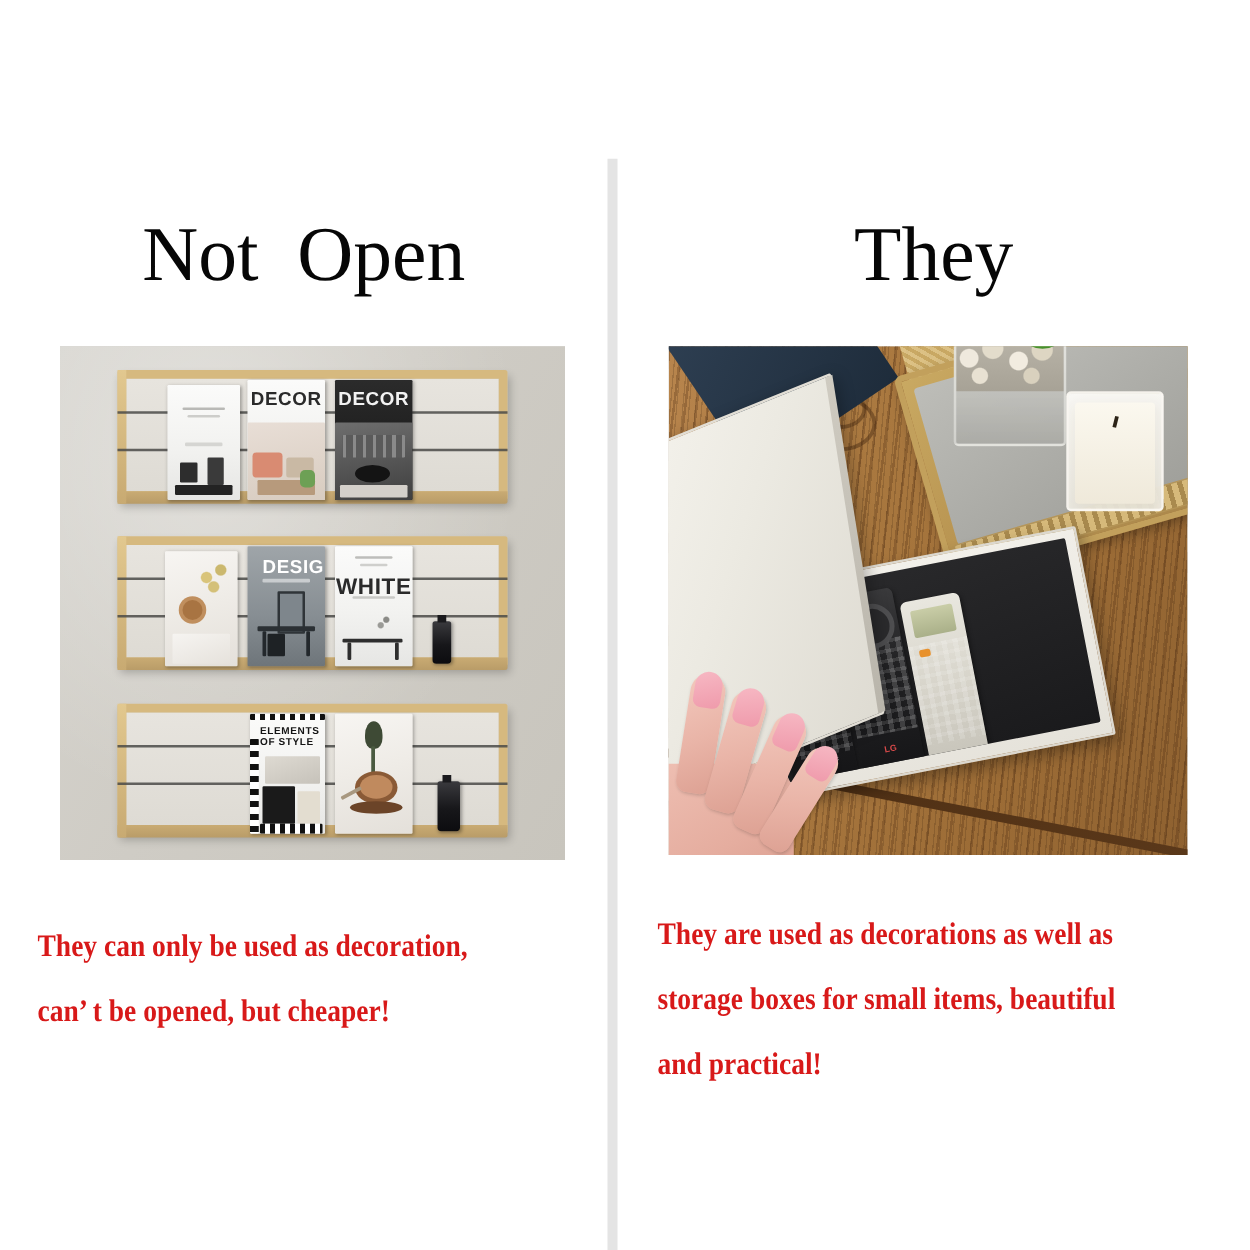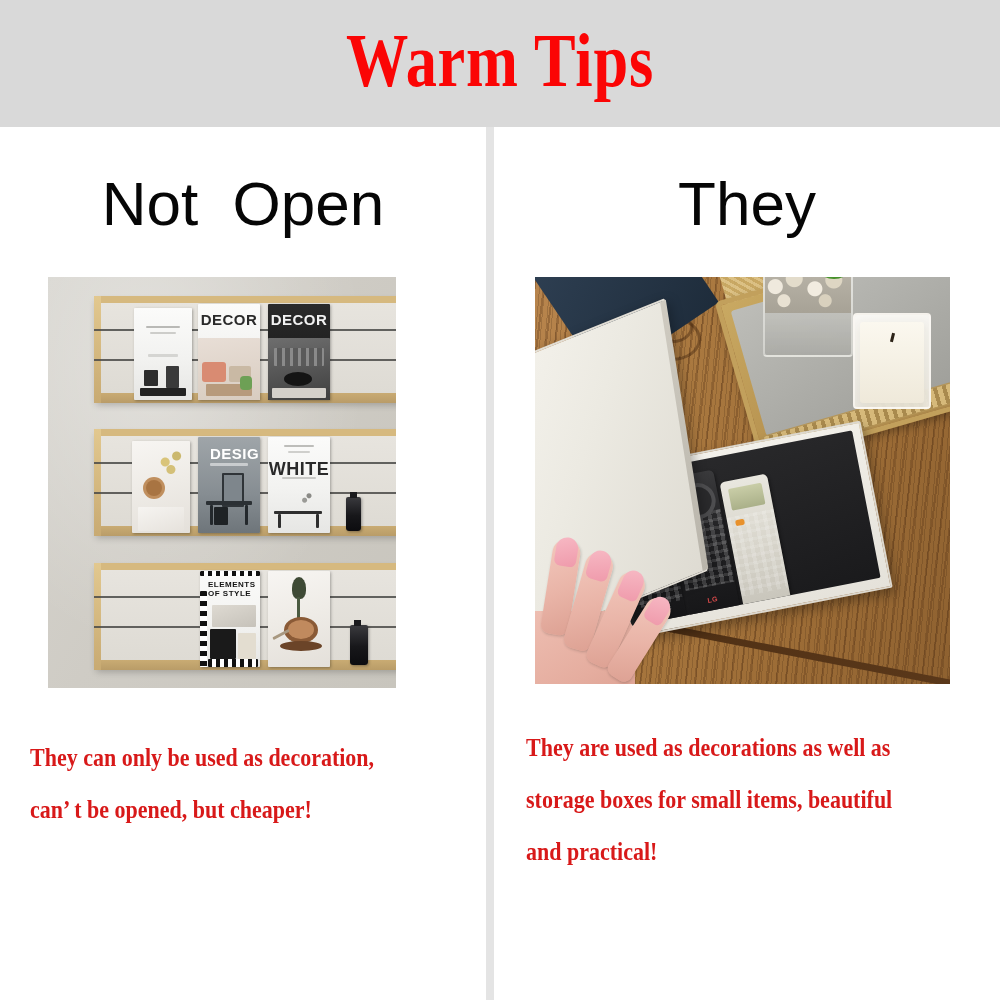--- a/index.html
+++ b/index.html
@@ -39,35 +39,35 @@
   }
 
   
   .col{position:absolute;top:127px;height:873px;}
   .col-left{left:0;width:486px;}
   .col-right{left:494px;width:506px;}
 
   .col-heading{
     position:absolute;top:42px;width:100%;
     text-align:center;
-    font-family:Liberation Sans, sans-serif;
+    font-family:Liberation Serif, serif;
     font-weight:400;
     font-size:62px;
     line-height:70px;
     color:#060606;
     white-space:pre;
   }
 
   
   .photo{
     position:absolute;
     overflow:hidden;
     background:#cfcdc7;
   }
-  .photo-left{left:48px;top:150px;width:348px;height:411px;}
+  .photo-left{left:48px;top:150px;width:404px;height:411px;}
   .photo-right{left:41px;top:150px;width:415px;height:407px;}
 
   
   .caption{
     position:absolute;
     font-family:"Liberation Serif", serif;
     font-weight:700;
     font-size:25px;
     line-height:52px;
     color:#d81919;
@@ -206,23 +206,20 @@
     border-radius:16px 16px 9px 9px;
     background:linear-gradient(160deg,#f7b9c4,#ef9aab);}
   .palm{position:absolute;left:-20px;top:76px;width:160px;height:120px;border-radius:40px 26px 18px 30px;
     background:linear-gradient(150deg,#f1c4b8 0%,#e5ad9f 60%,#d79a8b 100%);}
 </style>
 </head>
 <body>
 
 <div class="page">
 
-  <div class="header-band">
-    <div class="header-title">Warm Tips</div>
-  </div>
 
   <div class="divider"></div>
 
   <div class="col col-left">
 
     <div class="col-heading">Not  Open</div>
 
     <div class="photo photo-left">
       <div class="wall"></div>
 

